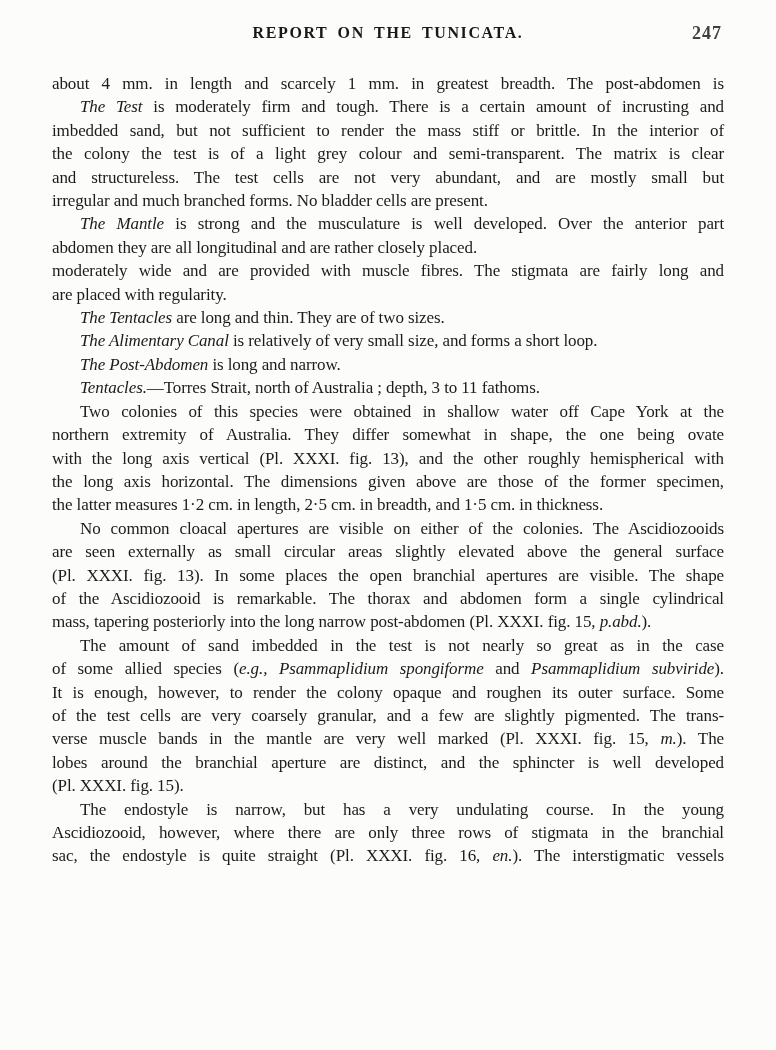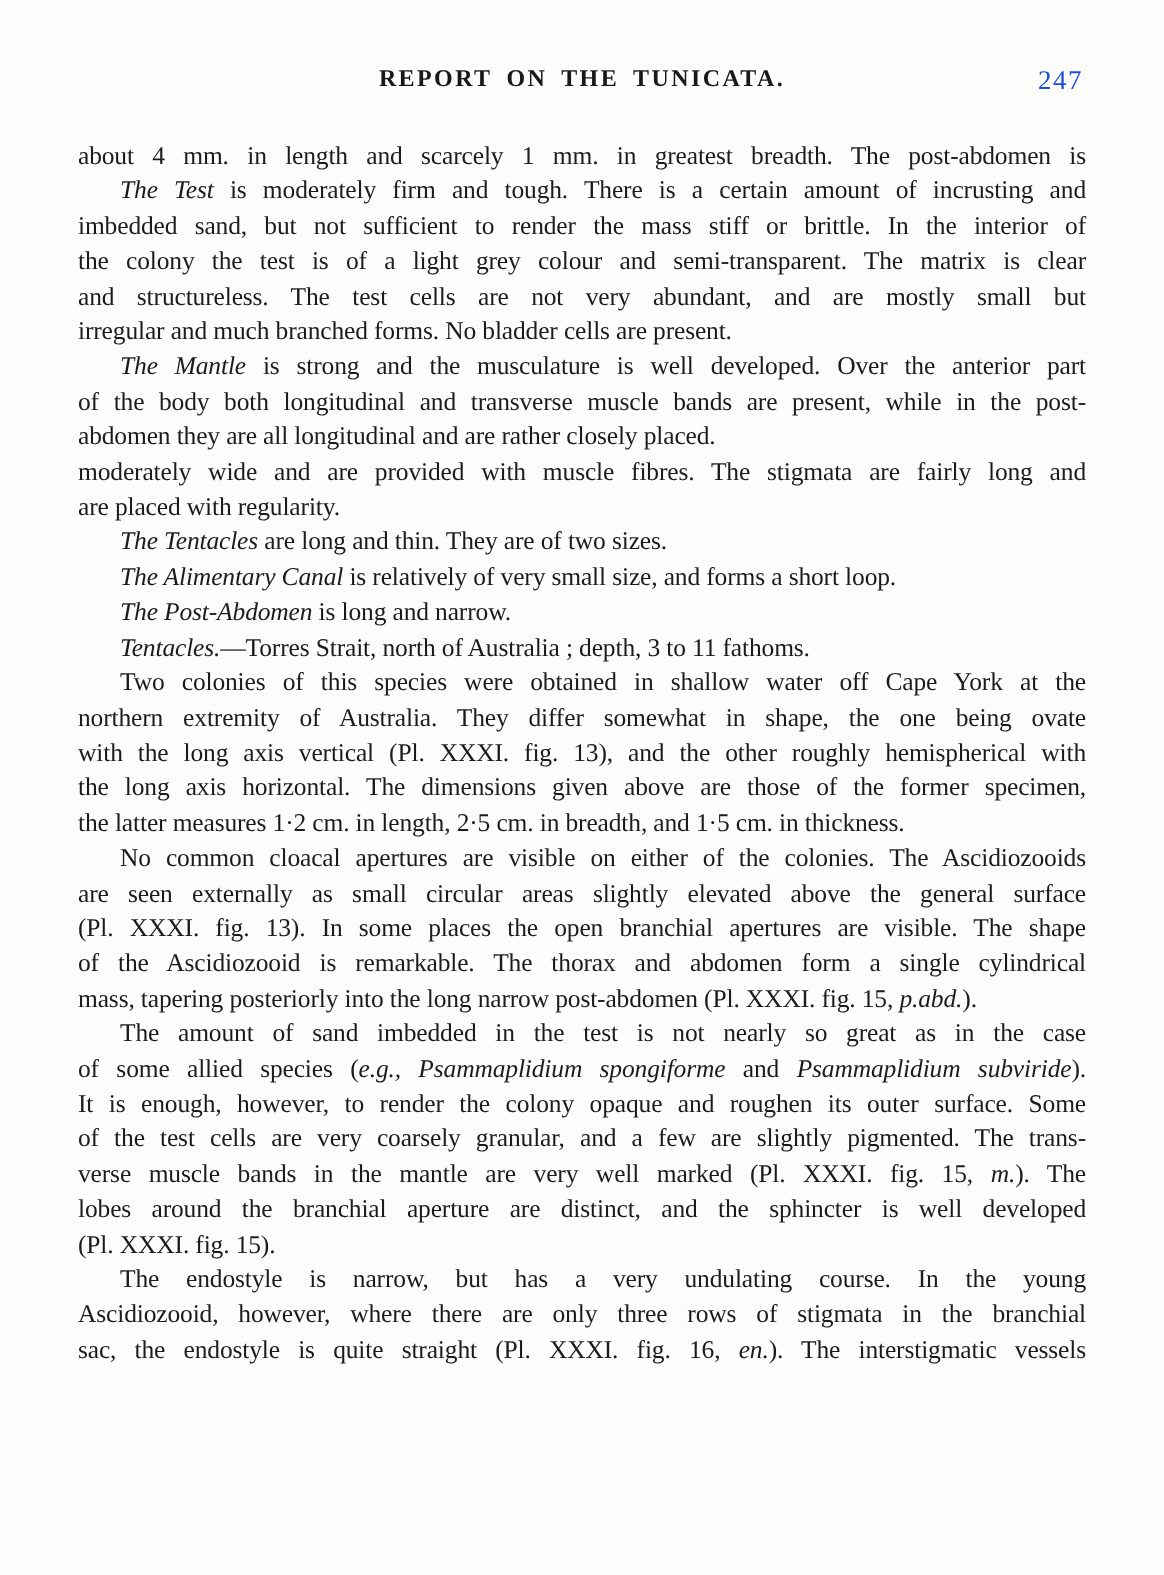--- a/index.html
+++ b/index.html
@@ -11,21 +11,21 @@
     height: 1050px;
     background: #fcfcfa;
     color: #1d1b19;
     font-family: "Liberation Serif", "DejaVu Serif", serif;
     overflow: hidden;
   }
   .page {
     position: relative;
     width: 672px;
     margin: 0 auto;
-    padding-top: 44px;
+    padding-top: 24px;
   }
   .page-header {
     position: relative;
     height: 22px;
   }
   .running-title {
     position: absolute;
     left: 0;
     right: 0;
     text-align: center;
@@ -33,23 +33,23 @@
     font-weight: 700;
     letter-spacing: 1.6px;
     word-spacing: 4px;
     color: #1a1816;
   }
   .page-number {
     position: absolute;
     right: 2px;
     top: -1px;
     font-size: 18px;
-    font-weight: 400;
+    font-weight: 700;
     letter-spacing: 1px;
-    color: #1d4ed8;
+    color: #404040;
   }
   .page-body {
     margin-top: 26px;
     font-size: 17px;
     line-height: 23.4px;
     letter-spacing: -0.1px;
   }
   .para {
     margin: 0;
   }
@@ -84,21 +84,20 @@
       </div>
       <div class="para">
         <div class="line indent"><span class="it">The Test</span><span> is moderately firm and tough.  There is a certain amount of incrusting and</span></div>
         <div class="line"><span>imbedded sand, but not sufficient to render the mass stiff or brittle.  In the interior of</span></div>
         <div class="line"><span>the colony the test is of a light grey colour and semi-transparent.  The matrix is clear</span></div>
         <div class="line"><span>and structureless.  The test cells are not very abundant, and are mostly small but</span></div>
         <div class="line last"><span>irregular and much branched forms.  No bladder cells are present.</span></div>
       </div>
       <div class="para">
         <div class="line indent"><span class="it">The Mantle</span><span> is strong and the musculature is well developed.  Over the anterior part</span></div>
-        <div class="line"><span>of the body both longitudinal and transverse muscle bands are present, while in the post-</span></div>
         <div class="line last"><span>abdomen they are all longitudinal and are rather closely placed.</span></div>
       </div>
       <div class="para">
         <div class="line"><span>moderately wide and are provided with muscle fibres.  The stigmata are fairly long and</span></div>
         <div class="line last"><span>are placed with regularity.</span></div>
       </div>
       <div class="para">
         <div class="line last indent"><span class="it">The Tentacles</span><span> are long and thin.  They are of two sizes.</span></div>
       </div>
       <div class="para">

